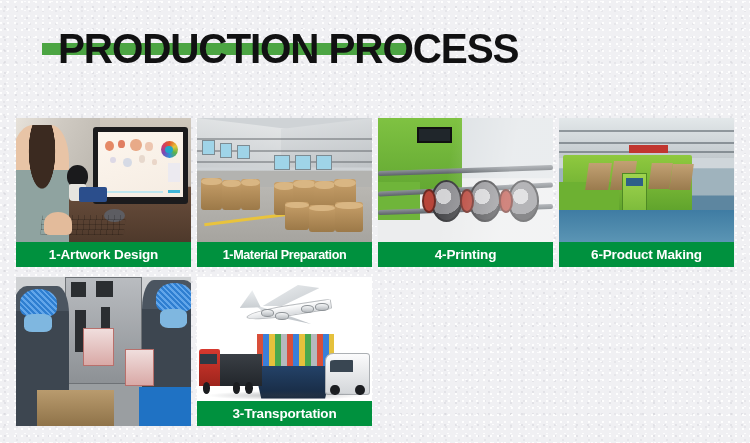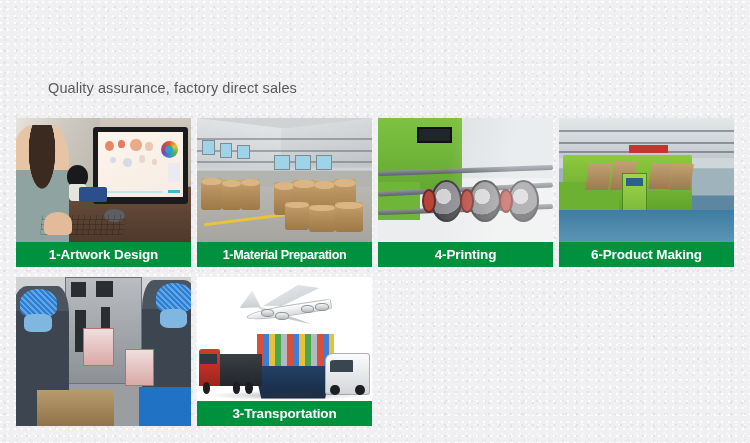--- a/index.html
+++ b/index.html
@@ -311,22 +311,25 @@
   .s8 .shadow { position:absolute; left:6%; bottom:1%; width:88%; height:7%;
     background:radial-gradient(ellipse at center, rgba(60,65,70,.35), transparent 72%); }
 </style>
 </head>
 <body>
 
 <div class="page">
 
   <div class="header">
 
-
-    <div class="subtitle">Quality assurance, factory direct sales</div>
+    <div class="title-wrap">
+      <div class="title-bar"></div>
+      <div class="title-text">PRODUCTION PROCESS</div>
+    </div>
+
   </div>
 
   <div class="grid">
 
     <div class="card">
       <div class="card-photo">
         <div class="scene s1">
           <div class="wall"></div>
           <div class="person"></div>
           <div class="monitor">

